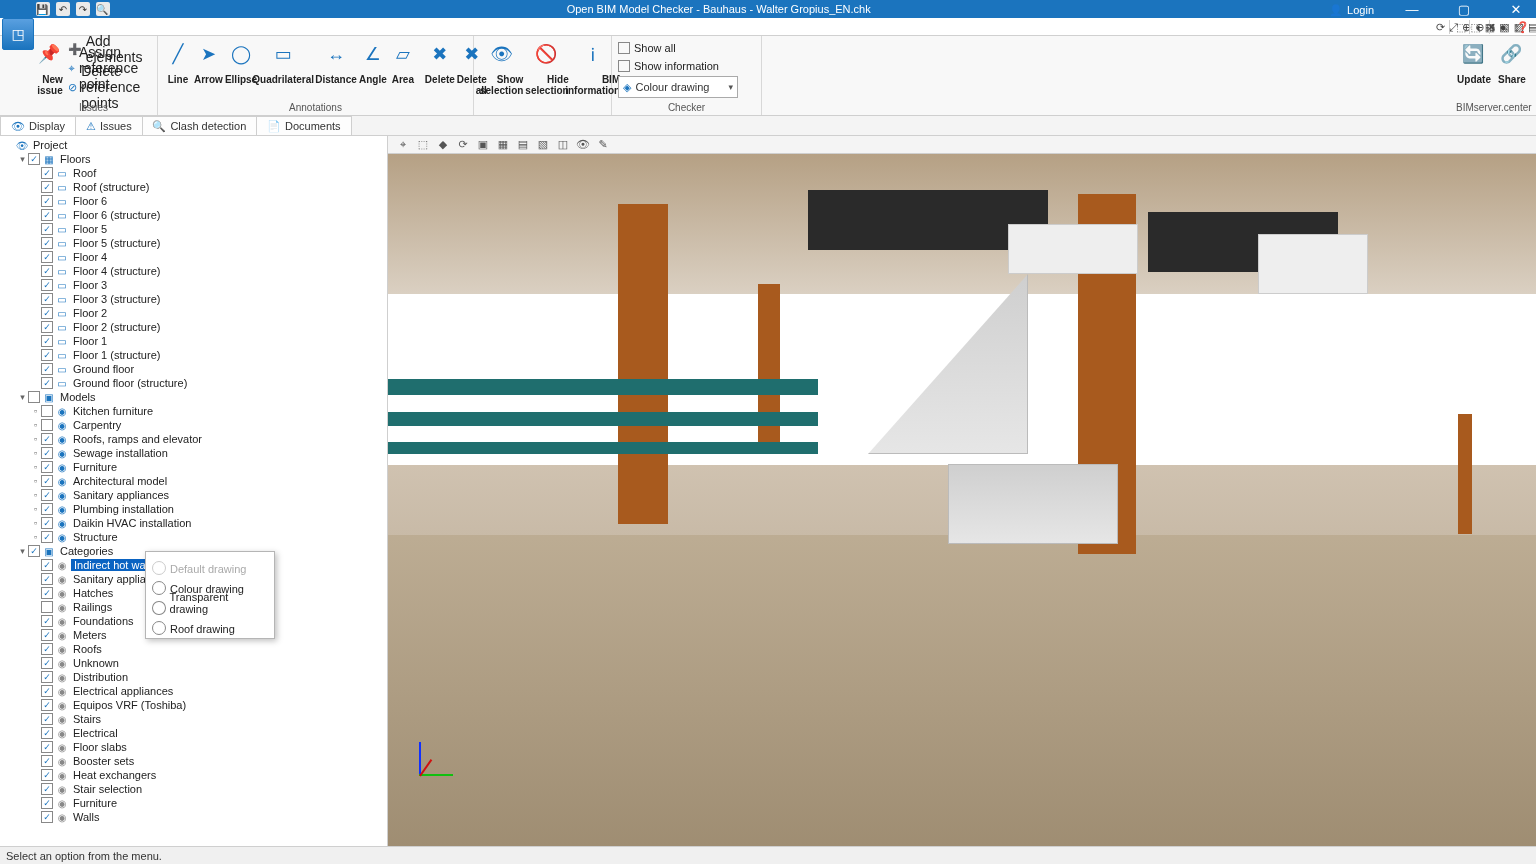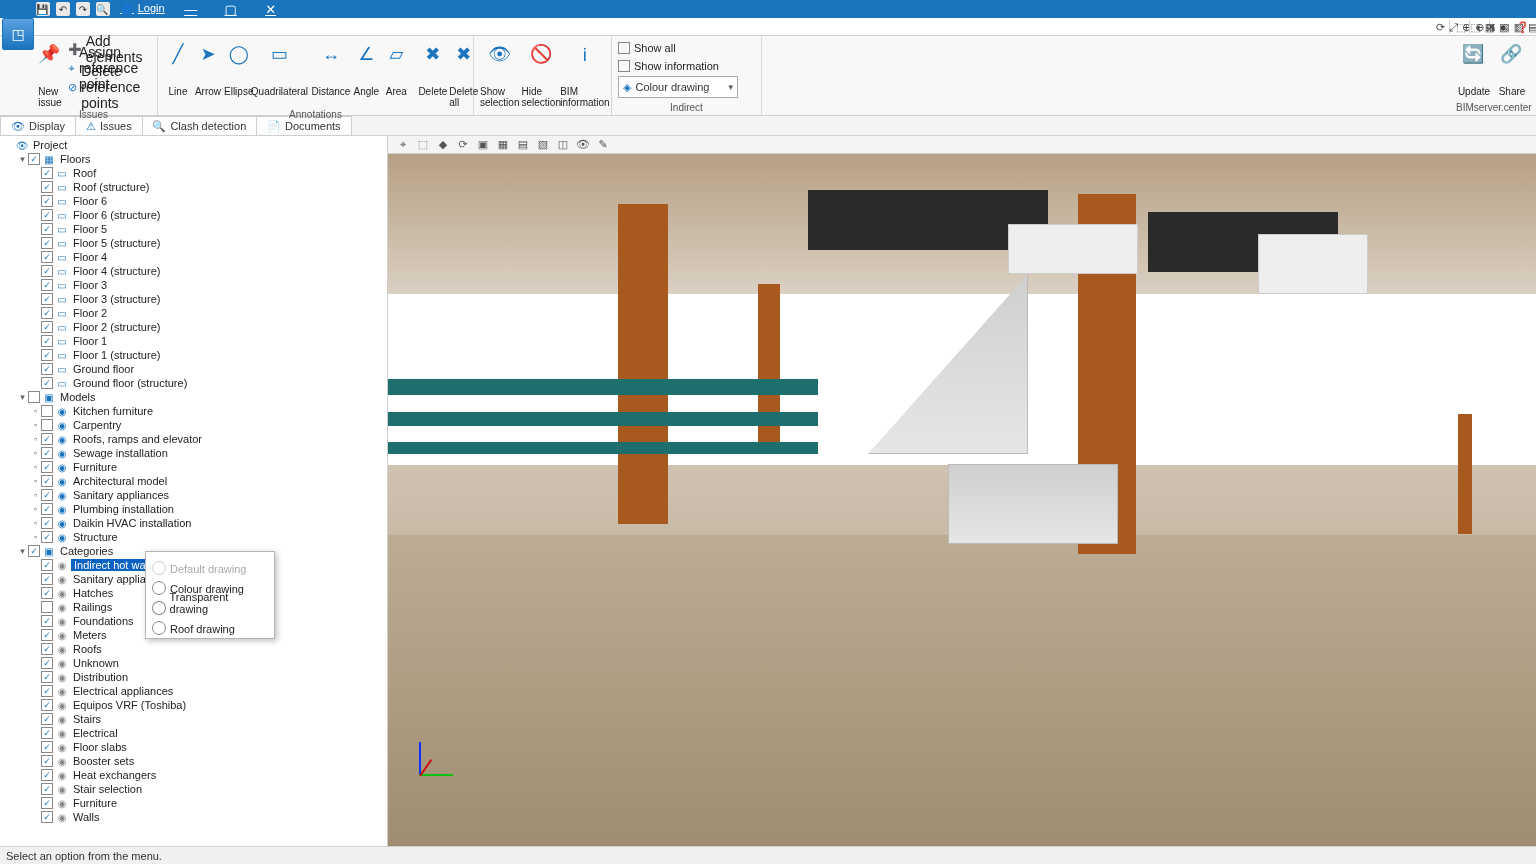--- a/index.html
+++ b/index.html
@@ -4,38 +4,38 @@
 <style>
 * { margin: 0; padding: 0; box-sizing: border-box; font-family: "Segoe UI", Tahoma, sans-serif; font-size: 11px; }
 html, body { width: 1536px; height: 864px; overflow: hidden; background: #fff; }
 
 
 .titlebar { height: 18px; background: #1B74BE; color: #fff; display: flex; align-items: center; }
 .titlebar .app-glyph { width: 32px; height: 18px; }
 .titlebar .quick { display: flex; align-items: center; gap: 6px; padding: 0 4px; }
 .titlebar .quick span { width: 14px; height: 14px; display: inline-flex; align-items: center; justify-content: center; color: #333; background: #eaeaea; border-radius: 2px; font-size: 10px; }
 .titlebar .title-text { flex: 1; text-align: center; font-size: 11px; }
-.titlebar .right { display: flex; align-items: flex-start; gap: 12px; padding: 0 6px; text-decoration: underline; }
+.titlebar .right { display: flex; align-items: flex-end; gap: 24px; padding: 0 6px; }
 .titlebar .login { display: flex; align-items: center; gap: 4px; color: #fff; }
 .titlebar .winbtn { width: 28px; text-align: center; font-size: 13px; }
 
 
 .icon-strip { height: 18px; background: #fff; border-bottom: 1px solid #d0d0d0; display: flex; align-items: center; justify-content: flex-end; padding-right: 6px; gap: 6px; }
 .icon-strip span { width: 14px; height: 14px; display: inline-block; font-size: 11px; color: #444; text-align: center; line-height: 14px; }
 .icon-strip .grp { display: flex; gap: 4px; padding-right: 6px; border-right: 1px solid #d0d0d0; }
 
 
 .ribbon { height: 80px; background: #f8f8f8; border-bottom: 1px solid #cfcfcf; display: flex; position: relative; }
 .ribbon .app-button { width: 32px; height: 32px; position: absolute; left: 2px; top: -18px; background: linear-gradient(#5aa0e0,#1B74BE); border: 1px solid #1B74BE; border-radius: 2px; display:flex;align-items:center;justify-content:center;color:#fff;font-size:14px; z-index:5;}
 .ribbon .group { border-right: 1px solid #d8d8d8; padding: 2px 6px 0 6px; position: relative; display: flex; flex-direction: column; }
 .ribbon .group .row { display: flex; align-items: flex-start; gap: 2px; flex:1; }
 .ribbon .group .glabel { text-align: center; font-size: 10px; color: #555; height: 14px; line-height: 14px; }
 .bigbtn { display: flex; flex-direction: column; align-items: center; justify-content: flex-start; width: 46px; padding-top: 2px; cursor: default; }
 .bigbtn .ic { width: 28px; height: 28px; display:flex;align-items:center;justify-content:center;font-size:18px;color:#1B74BE;}
-.bigbtn .lbl { text-align: left; font-size: 10px; color: #222; line-height: 11px; margin-top: 18px; }
+.bigbtn .lbl { text-align: right; font-size: 10px; color: #222; line-height: 11px; margin-top: 6px; font-weight: bold; }
 .smallbtn { display: flex; align-items: center; gap: 4px; height: 18px; padding: 0 2px; cursor: default; }
 .smallbtn .ic { width: 14px; height: 14px; display:inline-flex;align-items:center;justify-content:center;font-size:11px;color:#1B74BE;}
 .smallbtn .lbl { font-size: 14px; color: #222; }
 .chkline { display:flex;align-items:center;gap:4px;height:16px;font-size:10px;color:#222;}
 .combo { height: 22px; width: 120px; border:1px solid #aaa; background:#fff; display:flex;align-items:center;padding:0 4px;gap:4px;font-size:10px;color:#333; }
 .combo .drop { margin-left:auto;color:#555;font-size:9px;}
 
 
 .ribbon .spacer { flex: 1; }
 
@@ -90,20 +90,21 @@
 <body>
 
 <div class="titlebar">
   <div class="app-glyph"></div>
   <div class="quick">
     <span>💾</span>
     <span>↶</span>
     <span>↷</span>
     <span>🔍</span>
   </div>
+  <div class="title-text">Open BIM Model Checker - Bauhaus - Walter Gropius_EN.chk</div>
   <div class="right">
     <div class="login">
       <span>👤</span>
       <span>Login</span>
     </div>
     <div class="winbtn">—</div>
     <div class="winbtn">▢</div>
     <div class="winbtn">✕</div>
   </div>
 </div>
@@ -237,21 +238,21 @@
       <div class="chkline">
           <span class="cb" style="width:12px;height:12px;border:1px solid #888;display:inline-block"></span>
           <span>Show information</span>
         </div>
       <div class="combo">
         <span style="color:#1B74BE">◈</span>
         <span>Colour drawing</span>
         <span class="drop">▾</span>
       </div>
     </div>
-    <div class="glabel">Indirect</div>
+    <div class="glabel">Checker</div>
   </div>
 
   <div class="spacer"></div>
 
   <div class="group" style="width:86px;border-right:none;">
     <div class="row">
       <div class="bigbtn" style="width:40px">
           <div class="ic">🔄</div>
           <div class="lbl">Update</div>
         </div>

